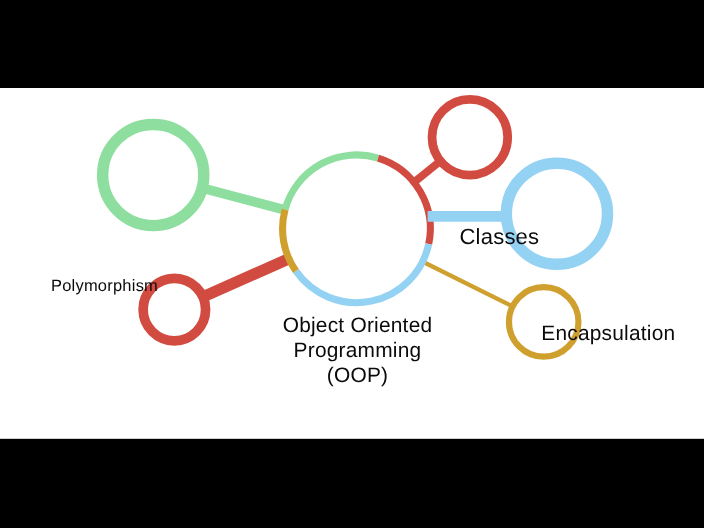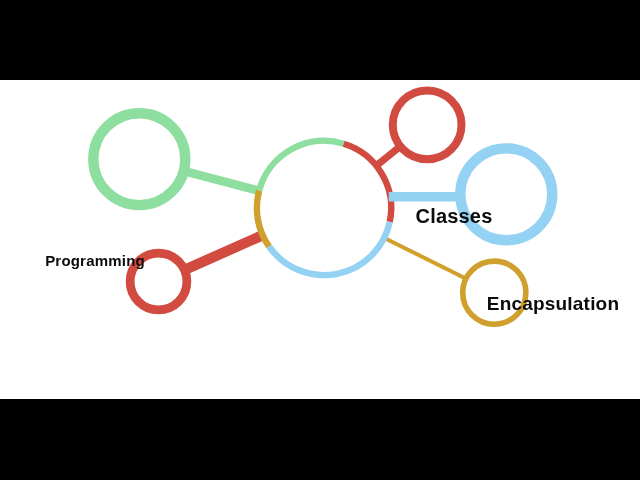--- a/index.html
+++ b/index.html
@@ -6,21 +6,21 @@
   body{
     width:640px;height:480px;background:#000;overflow:hidden;position:relative;
     font-family:"Liberation Sans","DejaVu Sans",sans-serif;
   }
   .stage{
     position:absolute;left:0;top:80px;width:640px;height:319px;background:#fff;
   }
   svg{position:absolute;left:0;top:0;}
   .label{
     position:absolute;transform:translate(-50%,-50%);
-    font-weight:bold;color:#0b0b0b;text-align:center;white-space:pre-line;
+    font-weight:normal;color:#0b0b0b;text-align:center;white-space:pre-line;
     letter-spacing:0.2px;
   }
   .label-center{left:325px;top:239px;font-size:19px;line-height:23px;width:200px;}
   .label-classes{left:454px;top:136px;font-size:20px;}
   .label-encapsulation{left:553px;top:224px;font-size:19px;}
   .label-inheritance{left:539px;top:347px;font-size:13px;}
   .label-objects{left:122px;top:331px;font-size:13px;}
   .label-polymorphism{left:95px;top:180px;font-size:15px;}
 </style>
 </head>
@@ -42,21 +42,24 @@
 
     <line x1="406" y1="226" x2="553" y2="226" stroke="#93D2F3" stroke-width="12"></line>
 
     <circle cx="94" cy="179" r="57.5" fill="#FFFFFF" stroke="#8EDF9F" stroke-width="13"></circle>
     <circle cx="454" cy="136" r="43" fill="#FFFFFF" stroke="#D24B41" stroke-width="10"></circle>
     <circle cx="553" cy="223" r="57.5" fill="#FFFFFF" stroke="#93D2F3" stroke-width="13"></circle>
     <circle cx="538" cy="346" r="39.5" fill="#FFFFFF" stroke="#D0A02F" stroke-width="7"></circle>
     <circle cx="118" cy="332" r="35.5" fill="#FFFFFF" stroke="#D24B41" stroke-width="11"></circle>
   </svg>
 
+  <div class="label label-center">Object Oriented
+Programming
+(OOP)</div>
   <div class="label label-classes">Classes</div>
   <div class="label label-encapsulation">Encapsulation</div>
   <div class="label label-inheritance">Inheritance</div>
   <div class="label label-objects">Objects</div>
-  <div class="label label-polymorphism">Programming</div>
+  <div class="label label-polymorphism">Polymorphism</div>
 </div>
 
 <div style="position:absolute;left:0;top:0;width:640px;height:80px;background:#000;"></div>
 <div style="position:absolute;left:0;top:399px;width:640px;height:81px;background:#000;"></div>
 
 </body></html>

